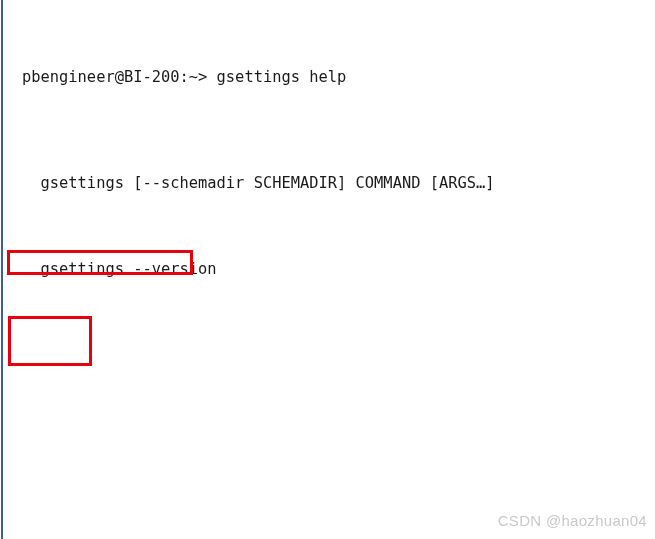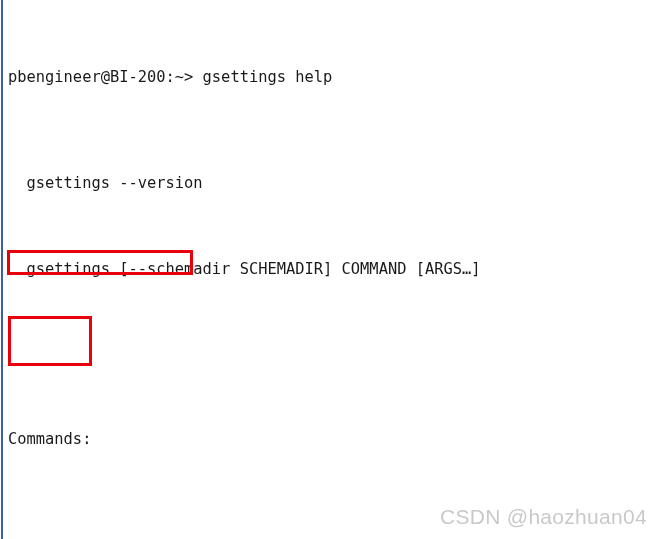--- a/index.html
+++ b/index.html
@@ -43,21 +43,21 @@
     font-family: "DejaVu Sans Mono", "Liberation Mono", monospace;
     font-size: 15.4px;
     line-height: 21.3px;
     white-space: pre;
     letter-spacing: 0px;
   }
 
   .line {
     height: 21.3px;
     white-space: pre;
-    padding-left: 8px;
+    padding-left: 22px;
     box-sizing: border-box;
   }
   .line.blank { color: transparent; }
 
   
   .redbox {
     position: absolute;
     border: 3px solid #e8000d;
     box-sizing: border-box;
     pointer-events: none;
@@ -76,44 +76,43 @@
     height: 50px;
   }
 
   
   #watermark {
     position: absolute;
     right: 8px;
     bottom: 10px;
     color: #c9c9c9;
     font-family: "Liberation Sans", sans-serif;
-    font-size: 21px;
+    font-size: 15px;
     letter-spacing: 0.3px;
     white-space: pre;
   }
 </style>
 </head>
 <body>
 
 <div id="terminal" style="background: rgb(255, 255, 255);">
 
   <div id="left-edge" style="background: rgb(58, 95, 168);"></div>
 
   <div id="console-output" style="color: rgb(26, 26, 26);">
 
     <div class="line">pbengineer@BI-200:~&gt; gsettings help</div>
 
 
+    <div class="line">  gsettings [--schemadir SCHEMADIR] COMMAND [ARGS…]</div>
+
     <div class="line">  gsettings --version</div>
-
-    <div class="line">  gsettings [--schemadir SCHEMADIR] COMMAND [ARGS…]</div>
 
     <div class="line blank">&nbsp;</div>
 
-    <div class="line">Commands:</div>
 
     
     
     
     
     
     
     
     
     

